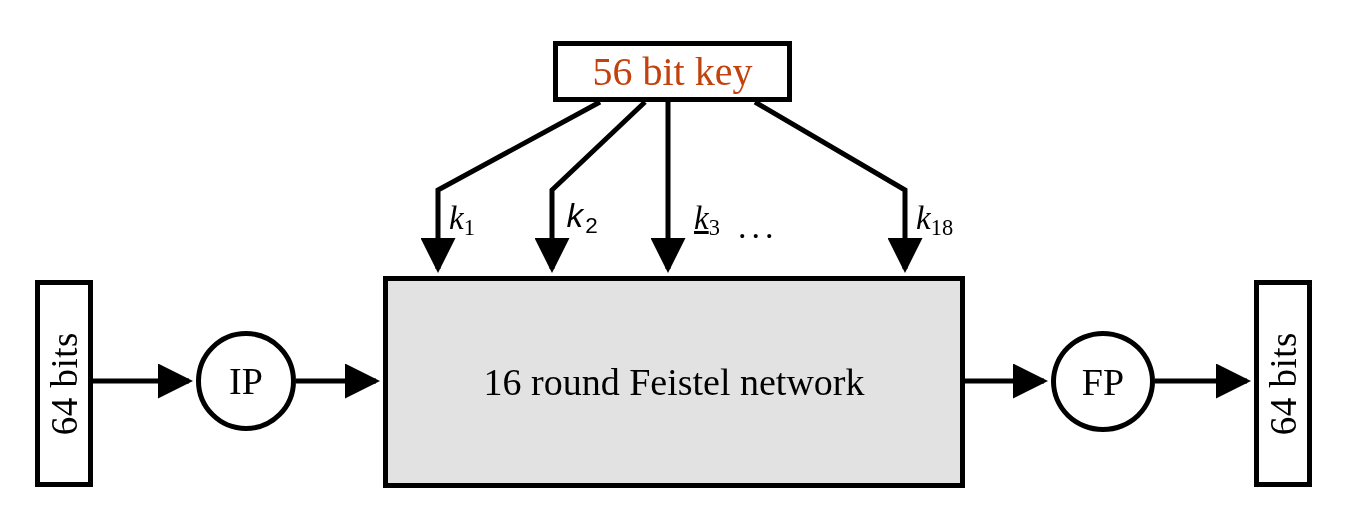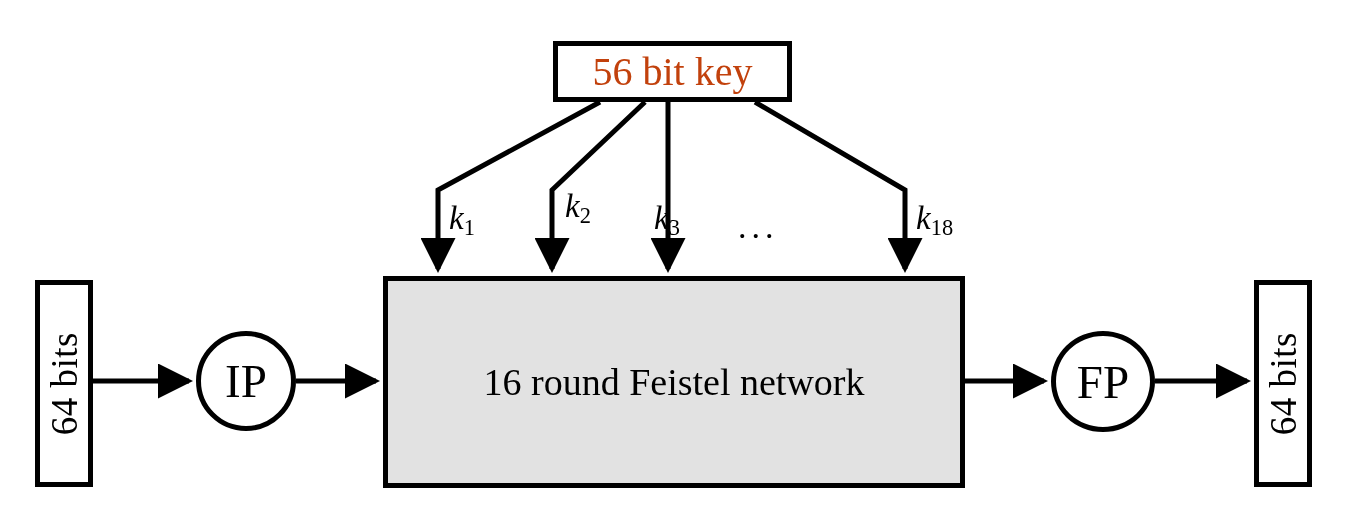--- a/index.html
+++ b/index.html
@@ -62,21 +62,21 @@
   
   .node-circle {
     position: absolute;
     box-sizing: border-box;
     border: 5px solid #000000;
     border-radius: 50%;
     background: #ffffff;
     display: flex;
     align-items: center;
     justify-content: center;
-    font-size: 47px;
+    font-size: 38px;
     color: #000000;
   }
 
   
   .subkey {
     position: absolute;
     white-space: nowrap;
     font-size: 33px;
     color: #000000;
     font-style: italic;
@@ -149,19 +149,19 @@
 
   <div class="node-circle" id="fp-circle">
     <span>FP</span>
   </div>
 
   <div class="node-box" id="output-box">
     <span class="vlabel">64  bits</span>
   </div>
 
   <div class="subkey" style="left: 449px; top: 200px;">k<sub>1</sub></div>
-  <div class="subkey" style="left: 565px; top: 188px;">k<sub>2</sub></div>
-  <div class="subkey" style="left: 654px; top: 200px;">k<sub>3</sub></div>
+  <div class="subkey" style="left: 565px; top: 200px; font-family: Liberation Mono, monospace;">k<sub>2</sub></div>
+  <div class="subkey" style="left: 694px; top: 200px; text-decoration: underline;">k<sub>3</sub></div>
   <div class="subkey" style="left: 916px; top: 200px;">k<sub>18</sub></div>
 
   <div class="ellipsis" style="left: 738px; top: 208px;">...</div>
 
 </div>
 
 </body></html>

